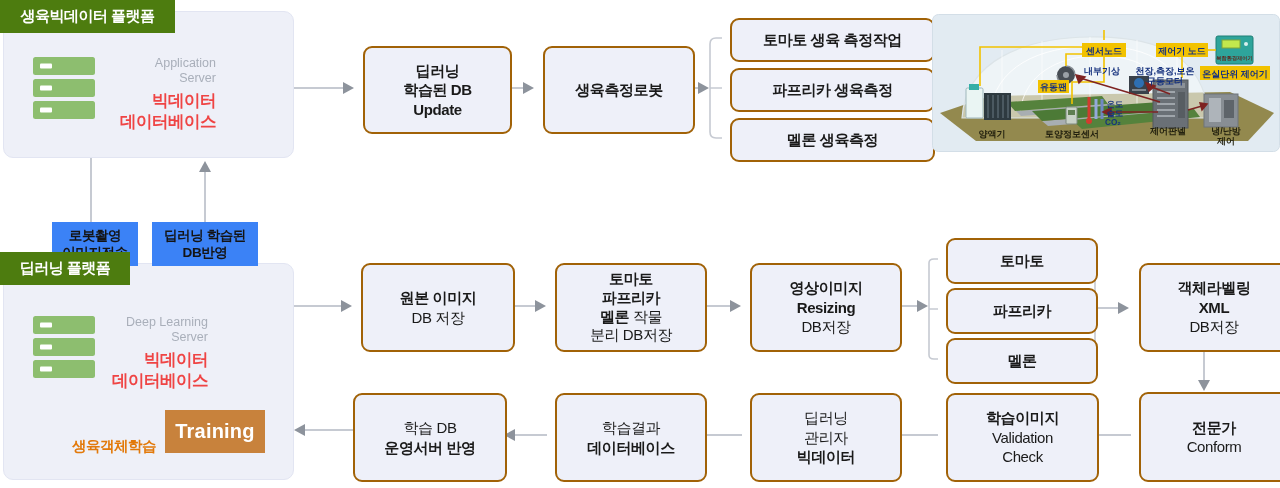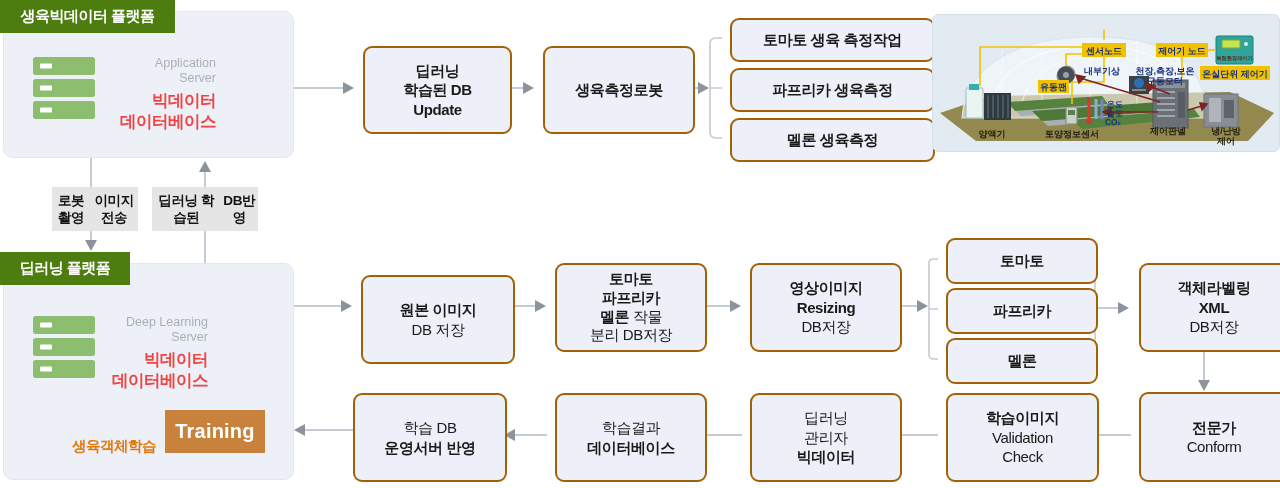--- a/index.html
+++ b/index.html
@@ -6,23 +6,23 @@
   .stage{position:relative;width:1280px;height:488px;background:#ffffff;
          font-family:"Liberation Sans","DejaVu Sans",sans-serif;overflow:hidden;}
   .wires{position:absolute;left:0;top:0;width:1280px;height:488px;z-index:0;}
   .panel{position:absolute;background:#EEF0F8;border:1px solid #E2E5F2;border-radius:10px;z-index:1;}
   .badge{position:absolute;background:#4d7c0f;color:#fff;font-weight:bold;font-size:15px;
          display:flex;align-items:center;justify-content:center;letter-spacing:-0.5px;z-index:3;}
   .box{position:absolute;background:#EEF0F9;border:2px solid #a16207;border-radius:9px;
        display:flex;flex-direction:column;align-items:center;justify-content:center;
        text-align:center;font-size:15px;color:#1a1a1a;line-height:1.3;letter-spacing:-0.4px;z-index:1;margin-left:8px;}
   .box .b{font-weight:bold;}
-  .glabel{position:absolute;background:#e5e5e5;color:#141414;font-weight:bold;font-size:13.5px;
-          display:flex;align-items:center;justify-content:center;
-          text-align:center;line-height:1.28;letter-spacing:-0.4px;z-index:2;}
+  .glabel{position:absolute;background:#3b82f6;color:#141414;font-weight:bold;font-size:13.5px;
+          display:flex;flex-direction:column;align-items:center;justify-content:center;
+          text-align:center;line-height:1.28;letter-spacing:-0.4px;z-index:2;margin-top:35px;}
   .training{position:absolute;background:#C8823C;color:#ffffff;font-weight:bold;font-size:20px;
             display:flex;align-items:center;justify-content:center;z-index:2;letter-spacing:0.2px;text-align:center;}
   .note{position:absolute;color:#E2790A;font-weight:bold;font-size:14.5px;letter-spacing:-0.5px;z-index:2;}
   .srv-icon{position:absolute;z-index:2;}
   .srv-txt{position:absolute;z-index:2;text-align:right;}
   .sen{color:#A9AFBA;font-size:12.5px;line-height:1.2;}
   .sko{color:#ef4444;font-weight:bold;font-size:16.5px;line-height:1.25;letter-spacing:-0.5px;margin-top:5px;font-family:Liberation Serif, serif;}
   .gh-wrap{position:absolute;left:932px;top:14px;width:348px;height:138px;z-index:1;border-radius:14px;}
   .gh text{text-anchor:middle;font-weight:bold;font-family:"Liberation Sans","DejaVu Sans",sans-serif;}
   .t9{font-size:9px;} .t85{font-size:8.2px;} .t5{font-size:5.2px;}
@@ -259,21 +259,21 @@
       <span>Server</span>
     </div>
     <div class="sko">
       <span>빅데이터</span><br>
       <span>데이터베이스</span>
     </div>
   </div>
   <div class="training" style="left:165px;top:410px;width:100px;height:43px">Training</div>
   <div class="note" style="left:72px;top:437px">생육객체학습</div>
 
-  <div class="box" style="left:353px;top:275px;width:150px;height:85px">
+  <div class="box" style="left:353px;top:263px;width:150px;height:85px">
     <div class="b">원본 이미지</div>
     <div>DB 저장</div>
   </div>
   <div class="box" style="left:547px;top:263px;width:148px;height:85px;line-height:1.25">
     <div class="b">토마토</div>
     <div class="b">파프리카</div>
     <div><span class="b">멜론</span><span> 작물</span></div>
     <div>분리 DB저장</div>
   </div>
   <div class="box" style="left:742px;top:263px;width:148px;height:85px">

